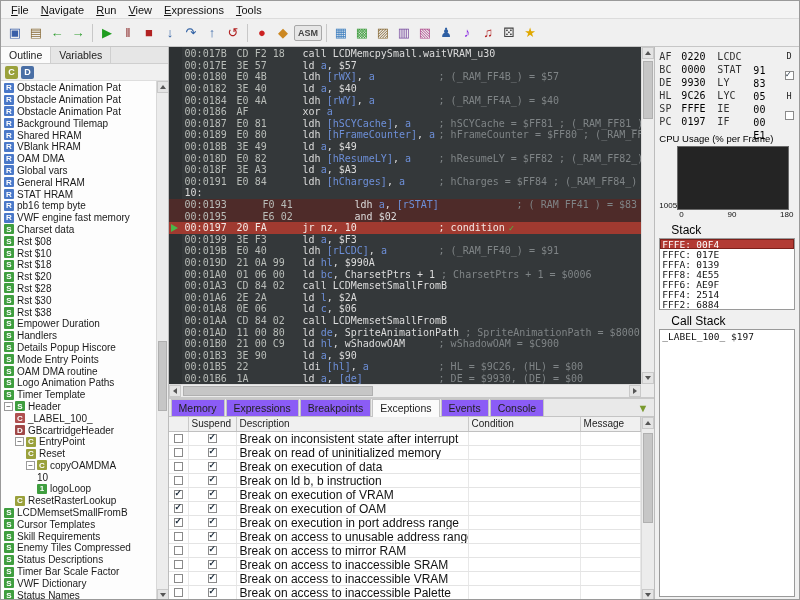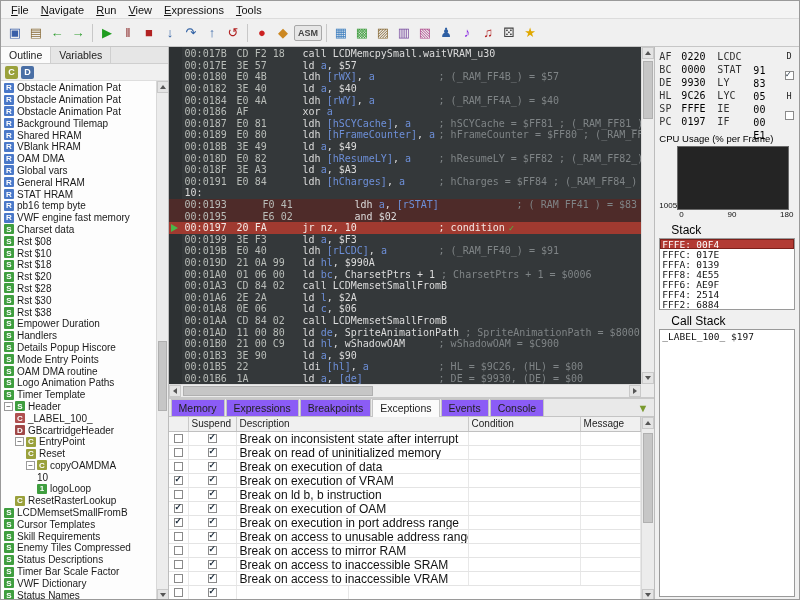--- a/index.html
+++ b/index.html
@@ -570,42 +570,42 @@
                 </span>
                 <span class="bc c1">
                   <span class="cb ck"></span>
                 </span>
                 <span class="bc c2">Break on execution of data</span>
                 <span class="bc c3"></span>
                 <span class="bc c4"></span>
               </div>
               <div class="brow">
                 <span class="bc c0">
+                  <span class="cb"></span>
+                </span>
+                <span class="bc c1">
+                  <span class="cb ck"></span>
+                </span>
+                <span class="bc c2">Break on ld b, b instruction</span>
+                <span class="bc c3"></span>
+                <span class="bc c4"></span>
+              </div>
+              <div class="brow">
+                <span class="bc c0">
                   <span class="cb ck"></span>
                 </span>
                 <span class="bc c1">
                   <span class="cb ck"></span>
                 </span>
                 <span class="bc c2">Break on execution of VRAM</span>
                 <span class="bc c3"></span>
                 <span class="bc c4"></span>
               </div>
               <div class="brow">
                 <span class="bc c0">
-                  <span class="cb"></span>
-                </span>
-                <span class="bc c1">
-                  <span class="cb ck"></span>
-                </span>
-                <span class="bc c2">Break on ld b, b instruction</span>
-                <span class="bc c3"></span>
-                <span class="bc c4"></span>
-              </div>
-              <div class="brow">
-                <span class="bc c0">
                   <span class="cb ck"></span>
                 </span>
                 <span class="bc c1">
                   <span class="cb ck"></span>
                 </span>
                 <span class="bc c2">Break on execution of OAM</span>
                 <span class="bc c3"></span>
                 <span class="bc c4"></span>
               </div>
               <div class="brow">
@@ -663,20 +663,21 @@
                 <span class="bc c3"></span>
                 <span class="bc c4"></span>
               </div>
               <div class="brow">
                 <span class="bc c0">
                   <span class="cb"></span>
                 </span>
                 <span class="bc c1">
                   <span class="cb ck"></span>
                 </span>
+                <span class="bc c2">Break on access to inaccessible Palette</span>
                 <span class="bc c3"></span>
                 <span class="bc c4"></span>
               </div>
             </div>
           <div class="btscroll">
             <div class="sarr up"></div>
             <div class="sarr down"></div>
             <div class="thumb" style="top:16px;height:90px;"></div>
           </div>
         </div>

